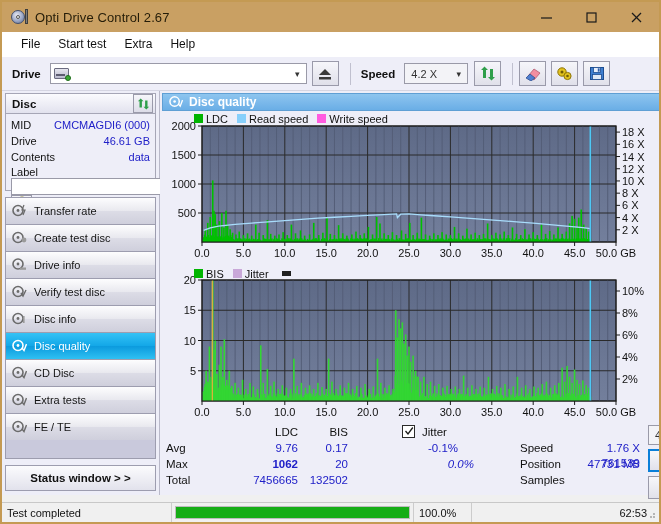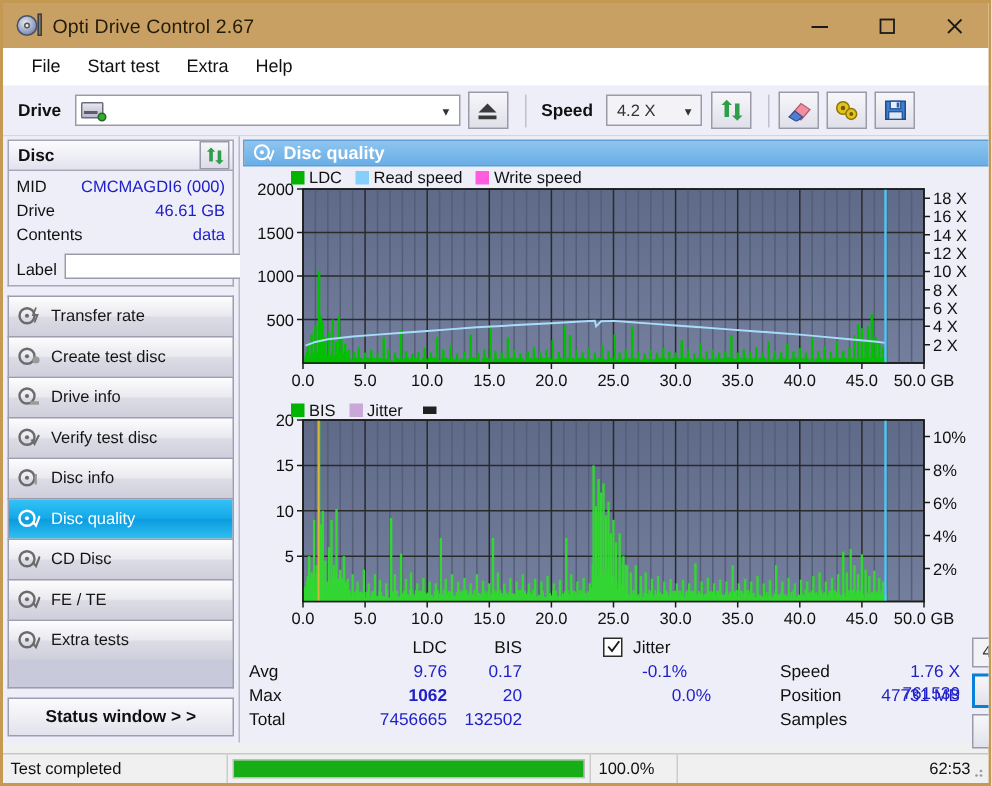--- a/index.html
+++ b/index.html
@@ -179,21 +179,21 @@
     padding: 3px 5px 4px 5px;
     box-sizing: border-box;
   }
   .di-row {
     display: flex; align-items: center;
     height: 16px;
     font-size: 11px;
   }
   .di-key { color: #111; }
   .di-val { margin-left: auto; color: #2020c8; }
-  .di-label-row { display:flex; align-items:flex-end; height:20px; margin-top:1px;}
+  .di-label-row { display:flex; align-items:flex-start; height:20px; margin-top:1px;flex-direction:column;}
   .di-label-row .lbl { color:#111; margin-right:5px;}
   .label-input {
     flex: 1;
     height: 17px;
     background: #fff;
     border: 1px solid #9a9aa8;
     box-sizing: border-box;
     margin-right: 3px;
   }
   .disc-btn {
@@ -299,21 +299,21 @@
     left: 0; bottom: 0;
     width: 657px; height: 20px;
     background: #f0f0f0;
     border-top: 1px solid #c8c8c8;
     display: flex; align-items: center;
     box-sizing: border-box;
     font-size: 11px; color: #111;
   }
   .sb-cell { height: 20px; display:flex; align-items:center; box-sizing:border-box;
              border-right:1px solid #cccccc; padding: 0 5px;}
-  .sb-msg { width: 150px; }
+  .sb-msg { width: 170px; }
   .sb-prog { width: 242px; padding: 0 3px; }
   .progress-outer {
     width: 100%; height: 13px; background:#e9e9e9; border:1px solid #bdbdbd;
     box-sizing:border-box;
   }
   .progress-inner { height: 100%; background:#16ad16; }
   .sb-pct { width: 58px; }
   .sb-time { flex: 1; justify-content: flex-end; border-right:none; padding-right: 12px;}
   .grip { position:absolute; right:3px; bottom:3px; width:10px;height:10px;}
 </style>
@@ -518,31 +518,31 @@
           <span>CD Disc</span>
         </div>
         <div class="navbtn">
           <span class="nicon">
             <svg width="15" height="13" viewBox="0 0 15 13">
                 <circle cx="6" cy="6.5" r="5" fill="none" stroke="#6b6b6b" stroke-width="1.6"></circle>
                 <circle cx="6" cy="6.5" r="1.4" fill="#6b6b6b"></circle>
                 <path d="M10 9 L12 11.5 L14.5 5" stroke="#6b6b6b" stroke-width="1.4" fill="none"></path>
               </svg>
           </span>
-          <span>FE / TE</span>
+          <span>Extra tests</span>
         </div>
         <div class="navbtn">
           <span class="nicon">
             <svg width="15" height="13" viewBox="0 0 15 13">
                 <circle cx="6" cy="6.5" r="5" fill="none" stroke="#6b6b6b" stroke-width="1.6"></circle>
                 <circle cx="6" cy="6.5" r="1.4" fill="#6b6b6b"></circle>
                 <path d="M10 9 L12 11.5 L14.5 5" stroke="#6b6b6b" stroke-width="1.4" fill="none"></path>
               </svg>
           </span>
-          <span>Extra tests</span>
+          <span>FE / TE</span>
         </div>
         <div class="navspacer"></div>
       </div>
 
       <div class="statusbtn">Status window &gt; &gt;</div>
     </div>
 
     <div class="main">
       <div class="main-hdr">
         <span class="hicon">
@@ -2222,21 +2222,21 @@
 
         <div class="stats-left" style="width:118px;">
           <div class="stats-grid">
             <span class="chkbox" style="left:0px; top:0px;">
               <svg width="10" height="10" viewBox="0 0 10 10">
                   <path d="M1.5 5 L4 8 L8.8 1.5" stroke="#1a1a1a" stroke-width="1.3" fill="none"></path>
                 </svg>
             </span>
             <span class="sg" style="left:20px; top:1px;">Jitter</span>
             <span class="sgv" style="left:10px; top:17px; width:62px;text-align:center;">-0.1%</span>
-            <span class="sgv" style="left:10px; top:33px; width:62px;">0.0%</span>
+            <span class="sgv" style="left:10px; top:33px; width:62px;font-style:italic;">0.0%</span>
           </div>
         </div>
 
         <div class="stats-left" style="width:128px;">
           <div class="stats-grid">
             <span class="sg" style="left:0px;  top:17px;">Speed</span>
             <span class="sgv" style="left:40px; top:17px; width:80px;">1.76 X</span>
             <span class="sg" style="left:0px;  top:33px;">Position</span>
             <span class="sgv" style="left:40px; top:33px; width:80px;">47731 MB</span>
             <span class="sg" style="left:0px;  top:49px;">Samples</span>

